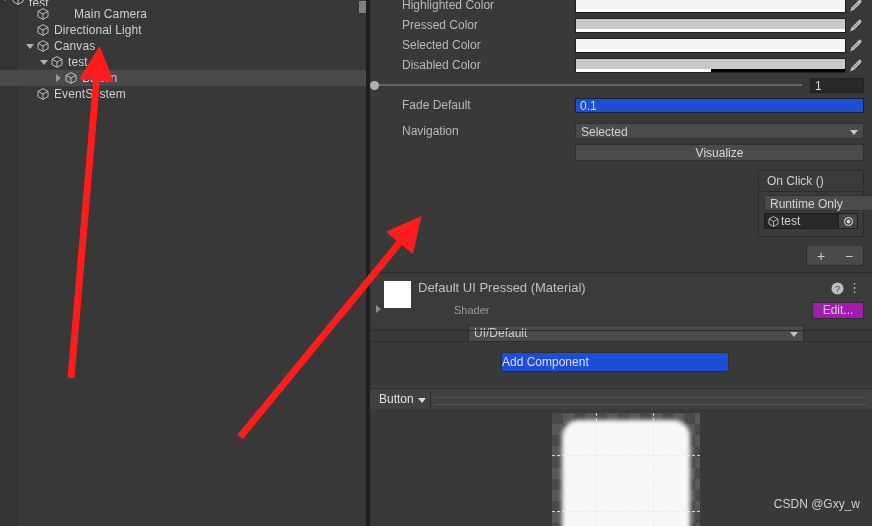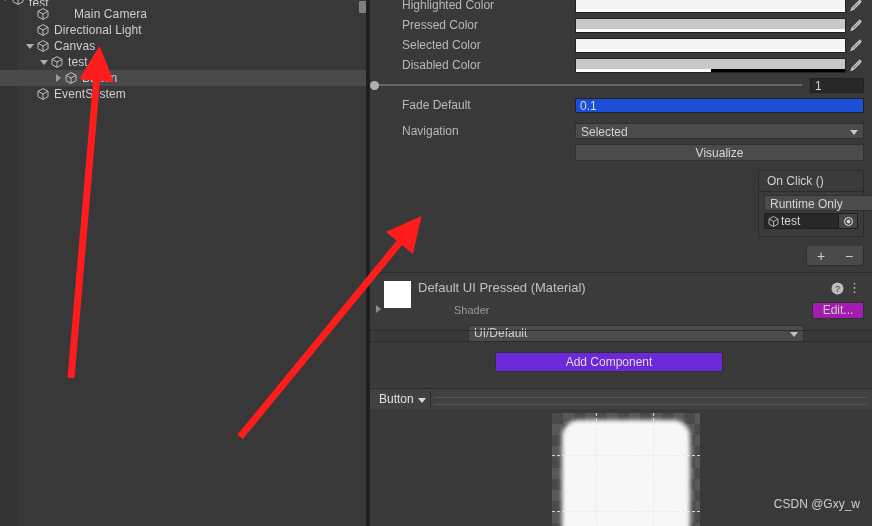--- a/index.html
+++ b/index.html
@@ -152,22 +152,22 @@
   #mat-shaderlbl{position:absolute;left:48px;top:28px;color:#9a9a9a;font-size:11px;margin-left:36px;}
   #mat-shader{position:absolute;left:98px;top:26px;right:68px;height:17px;
     background:#4b4b4b;border:1px solid #303030;box-sizing:border-box;line-height:15px;
     padding-left:5px;color:#cfcfcf;font-size:12px;margin-top:23px;}
   #mat-shader .caret{position:absolute;right:5px;top:6px;
     border-left:4px solid transparent;border-right:4px solid transparent;border-top:5px solid #c0c0c0;}
   #mat-edit{position:absolute;right:8px;top:26px;width:52px;height:17px;line-height:15px;text-align:center;
     background:#a21caf;border:1px solid #303030;box-sizing:border-box;color:#cfcfcf;font-size:12px;}
 
   #addcomp{
-    position:absolute;left:125px;width:228px;top:352px;height:20px;line-height:18px;
-    text-align:center;background:#6d28d9;border:1px solid #2f2f2f;box-sizing:border-box;
+    position:absolute;left:131px;width:228px;top:352px;height:20px;line-height:18px;
+    text-align:left;background:#1d4ed8;border:1px solid #2f2f2f;box-sizing:border-box;
     color:#dcdcdc;font-size:12px;border-radius:2px;
   }
 
   
   #preview{position:absolute;left:0;right:0;top:385px;bottom:0;background:#3c3c3c;}
   #prev-bar{position:absolute;left:0;right:0;top:3px;height:21px;
     background:#414141;border-top:1px solid #2c2c2c;border-bottom:1px solid #2c2c2c;}
   #prev-dd{position:absolute;left:4px;top:2px;height:17px;line-height:17px;padding:0 16px 0 5px;
     color:#e0e0e0;font-size:12px;border-right:1px solid #2c2c2c;}
   #prev-dd .caret{position:absolute;right:4px;top:7px;

